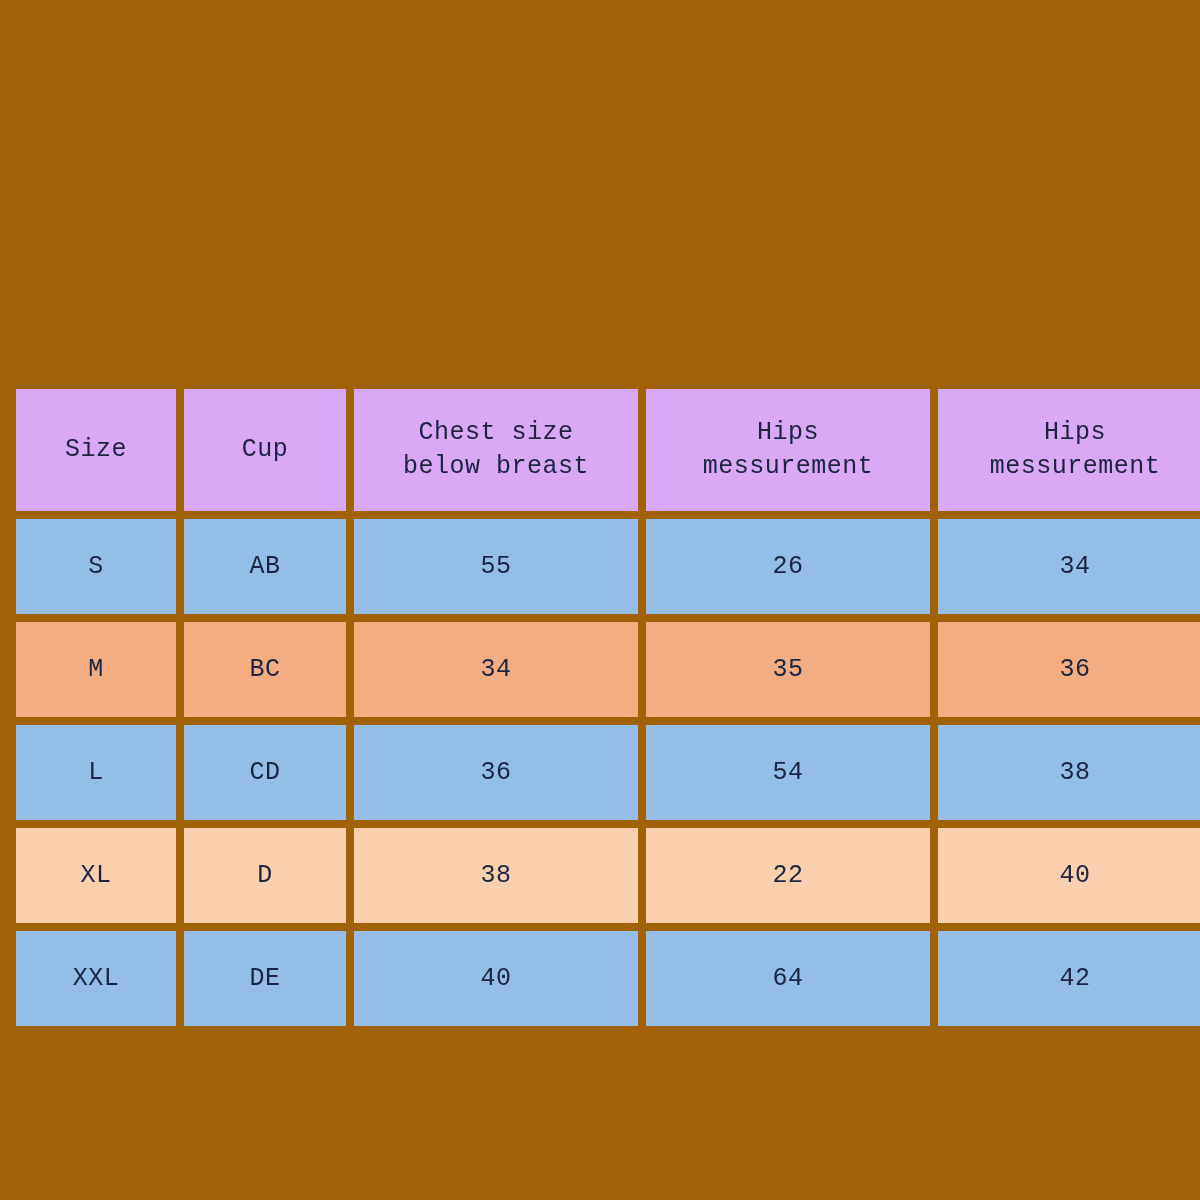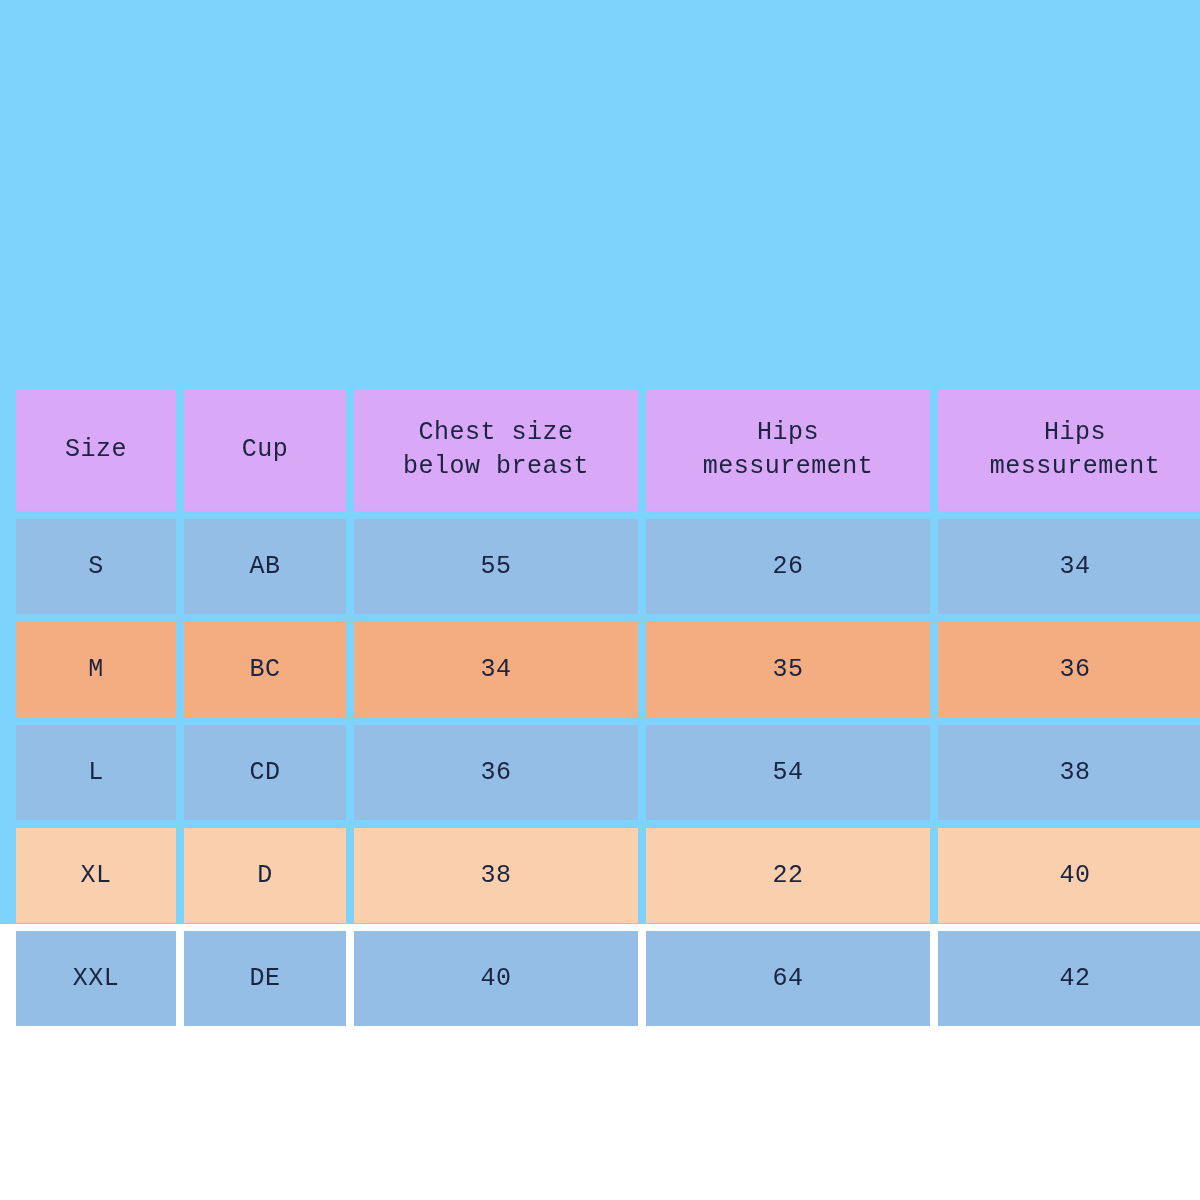--- a/index.html
+++ b/index.html
@@ -11,22 +11,22 @@
   body {
     width: 1200px;
     height: 1200px;
     overflow: hidden;
     font-family: "Liberation Mono", "DejaVu Sans Mono", monospace;
   }
 
   #page {
     position: relative;
     width: 1200px;
-    height: 924px;
-    background: #7dd3fc;
+    height: 1200px;
+    background: #a16207;
   }
 
   
   #size-table {
     position: absolute;
     left: 8px;
     top: 381px;
     width: 1180px;
     border-collapse: separate;
     border-spacing: 8px 8px;

